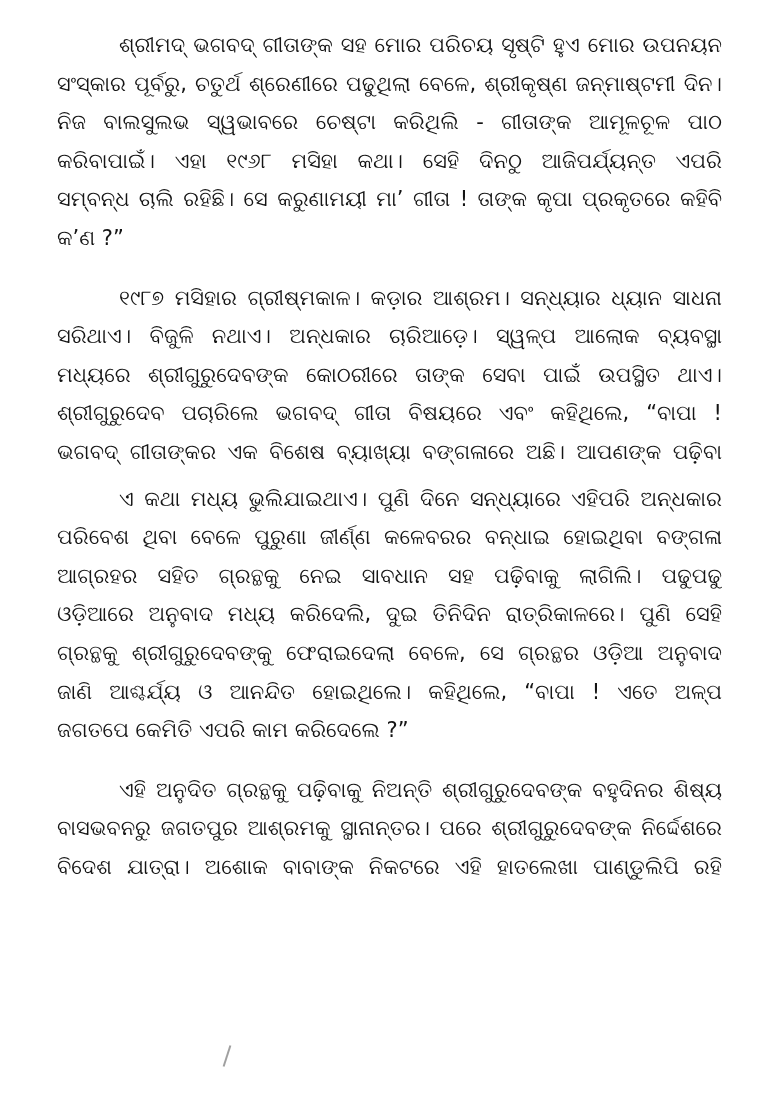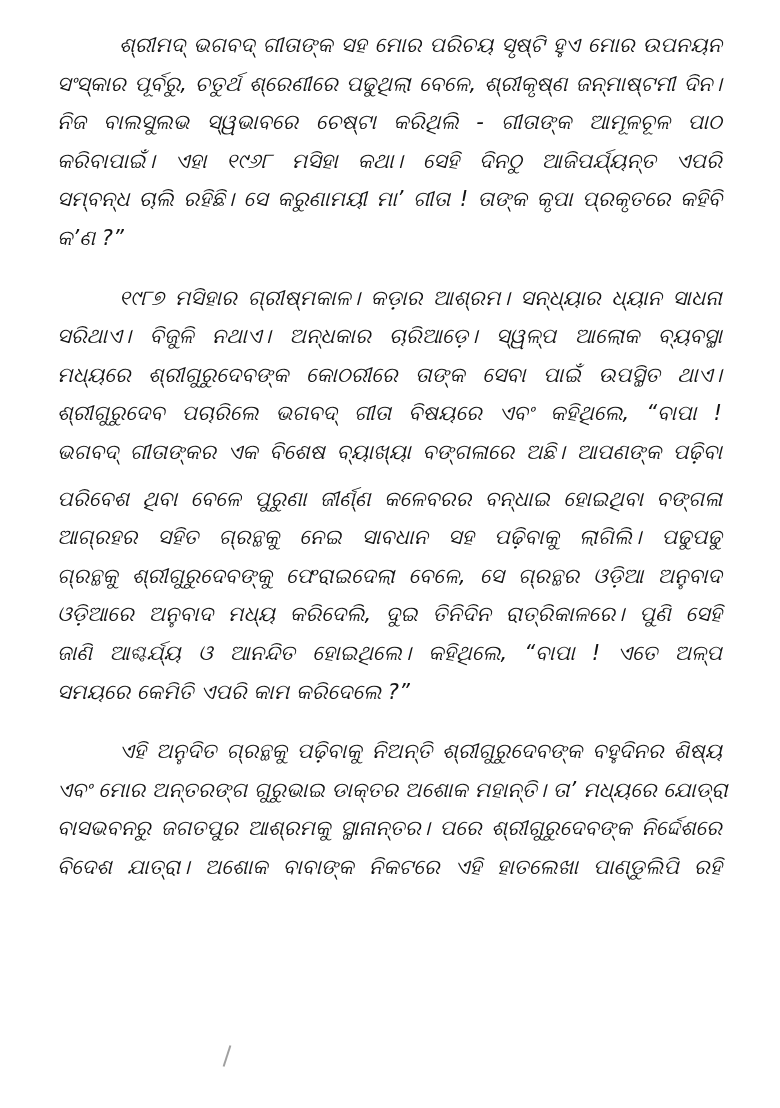--- a/index.html
+++ b/index.html
@@ -20,21 +20,20 @@
     left: 57px;
     top: 26px;
     width: 665px;
   }
   .para {
     margin: 0;
     font-size: 21px;
     line-height: 38.6px;
     text-align: justify;
     text-align-last: left;
-    font-style: italic;
   }
   .para .line {
     display: block;
     white-space: nowrap;
     text-align-last: justify;
     text-align: justify;
   }
   .para .line.last {
     text-align-last: left;
   }
@@ -74,32 +73,32 @@
     <span class="line indent">୧୯୮୭ ମସିହାର ଗ୍ରୀଷ୍ମକାଳ। କଡ଼ାର ଆଶ୍ରମ। ସନ୍ଧ୍ୟାର ଧ୍ୟାନ ସାଧନା</span>
     <span class="line">ସରିଥାଏ। ବିଜୁଳି ନଥାଏ। ଅନ୍ଧକାର ଚାରିଆଡ଼େ। ସ୍ୱଳ୍ପ ଆଲୋକ ବ୍ୟବସ୍ଥା</span>
     <span class="line">ମଧ୍ୟରେ ଶ୍ରୀଗୁରୁଦେବଙ୍କ କୋଠରୀରେ ତାଙ୍କ ସେବା ପାଇଁ ଉପସ୍ଥିତ ଥାଏ।</span>
     <span class="line">ଶ୍ରୀଗୁରୁଦେବ ପଚାରିଲେ ଭଗବଦ୍ ଗୀତା ବିଷୟରେ ଏବଂ କହିଥିଲେ, “ବାପା !</span>
     <span class="line">ଭଗବଦ୍ ଗୀତାଙ୍କର ଏକ ବିଶେଷ ବ୍ୟାଖ୍ୟା ବଙ୍ଗଳାରେ ଅଛି। ଆପଣଙ୍କ ପଢ଼ିବା</span>
   </p>
 
   <div class="gap-small"></div>
 
   <p class="para">
+    <span class="line indent">ଏ କଥା ମଧ୍ୟ ଭୁଲିଯାଇଥାଏ। ପୁଣି ଦିନେ ସନ୍ଧ୍ୟାରେ ଏହିପରି ଅନ୍ଧକାର</span>
     <span class="line">ପରିବେଶ ଥିବା ବେଳେ ପୁରୁଣା ଜୀର୍ଣ୍ଣ କଳେବରର ବନ୍ଧାଇ ହୋଇଥିବା ବଙ୍ଗଳା</span>
     <span class="line">ଆଗ୍ରହର ସହିତ ଗ୍ରନ୍ଥକୁ ନେଇ ସାବଧାନ ସହ ପଢ଼ିବାକୁ ଲାଗିଲି। ପଢୁପଢୁ</span>
+    <span class="line">ଓଡ଼ିଆରେ ଅନୁବାଦ ମଧ୍ୟ କରିଦେଲି, ଦୁଇ ତିନିଦିନ ରାତ୍ରିକାଳରେ। ପୁଣି ସେହି</span>
     <span class="line">ଗ୍ରନ୍ଥକୁ ଶ୍ରୀଗୁରୁଦେବଙ୍କୁ ଫେରାଇଦେଲା ବେଳେ, ସେ ଗ୍ରନ୍ଥର ଓଡ଼ିଆ ଅନୁବାଦ</span>
-    <span class="line">ଓଡ଼ିଆରେ ଅନୁବାଦ ମଧ୍ୟ କରିଦେଲି, ଦୁଇ ତିନିଦିନ ରାତ୍ରିକାଳରେ। ପୁଣି ସେହି</span>
     <span class="line">ଜାଣି ଆଶ୍ଚର୍ଯ୍ୟ ଓ ଆନନ୍ଦିତ ହୋଇଥିଲେ। କହିଥିଲେ, “ବାପା ! ଏତେ ଅଳ୍ପ</span>
-    <span class="line last">ସମୟରେ କେମିତି ଏପରି କାମ କରିଦେଲେ ?”</span>
+    <span class="line last">ଜଗତପେ କେମିତି ଏପରି କାମ କରିଦେଲେ ?”</span>
   </p>
 
   <div class="gap"></div>
 
   <p class="para">
     <span class="line indent">ଏହି ଅନୁଦିତ ଗ୍ରନ୍ଥକୁ ପଢ଼ିବାକୁ ନିଅନ୍ତି ଶ୍ରୀଗୁରୁଦେବଙ୍କ ବହୁଦିନର ଶିଷ୍ୟ</span>
-    <span class="line">ଏବଂ ମୋର ଅନ୍ତରଙ୍ଗ ଗୁରୁଭାଇ ଡାକ୍ତର ଅଶୋକ ମହାନ୍ତି। ତା’ ମଧ୍ୟରେ ଯୋଡ୍ରା</span>
     <span class="line">ବାସଭବନରୁ ଜଗତପୁର ଆଶ୍ରମକୁ ସ୍ଥାନାନ୍ତର। ପରେ ଶ୍ରୀଗୁରୁଦେବଙ୍କ ନିର୍ଦ୍ଦେଶରେ</span>
     <span class="line">ବିଦେଶ ଯାତ୍ରା। ଅଶୋକ ବାବାଙ୍କ ନିକଟରେ ଏହି ହାତଲେଖା ପାଣ୍ଡୁଲିପି ରହି</span>
   </p>
 
 </div>
 
 <div class="pen-mark"></div>
 
 </body></html>

